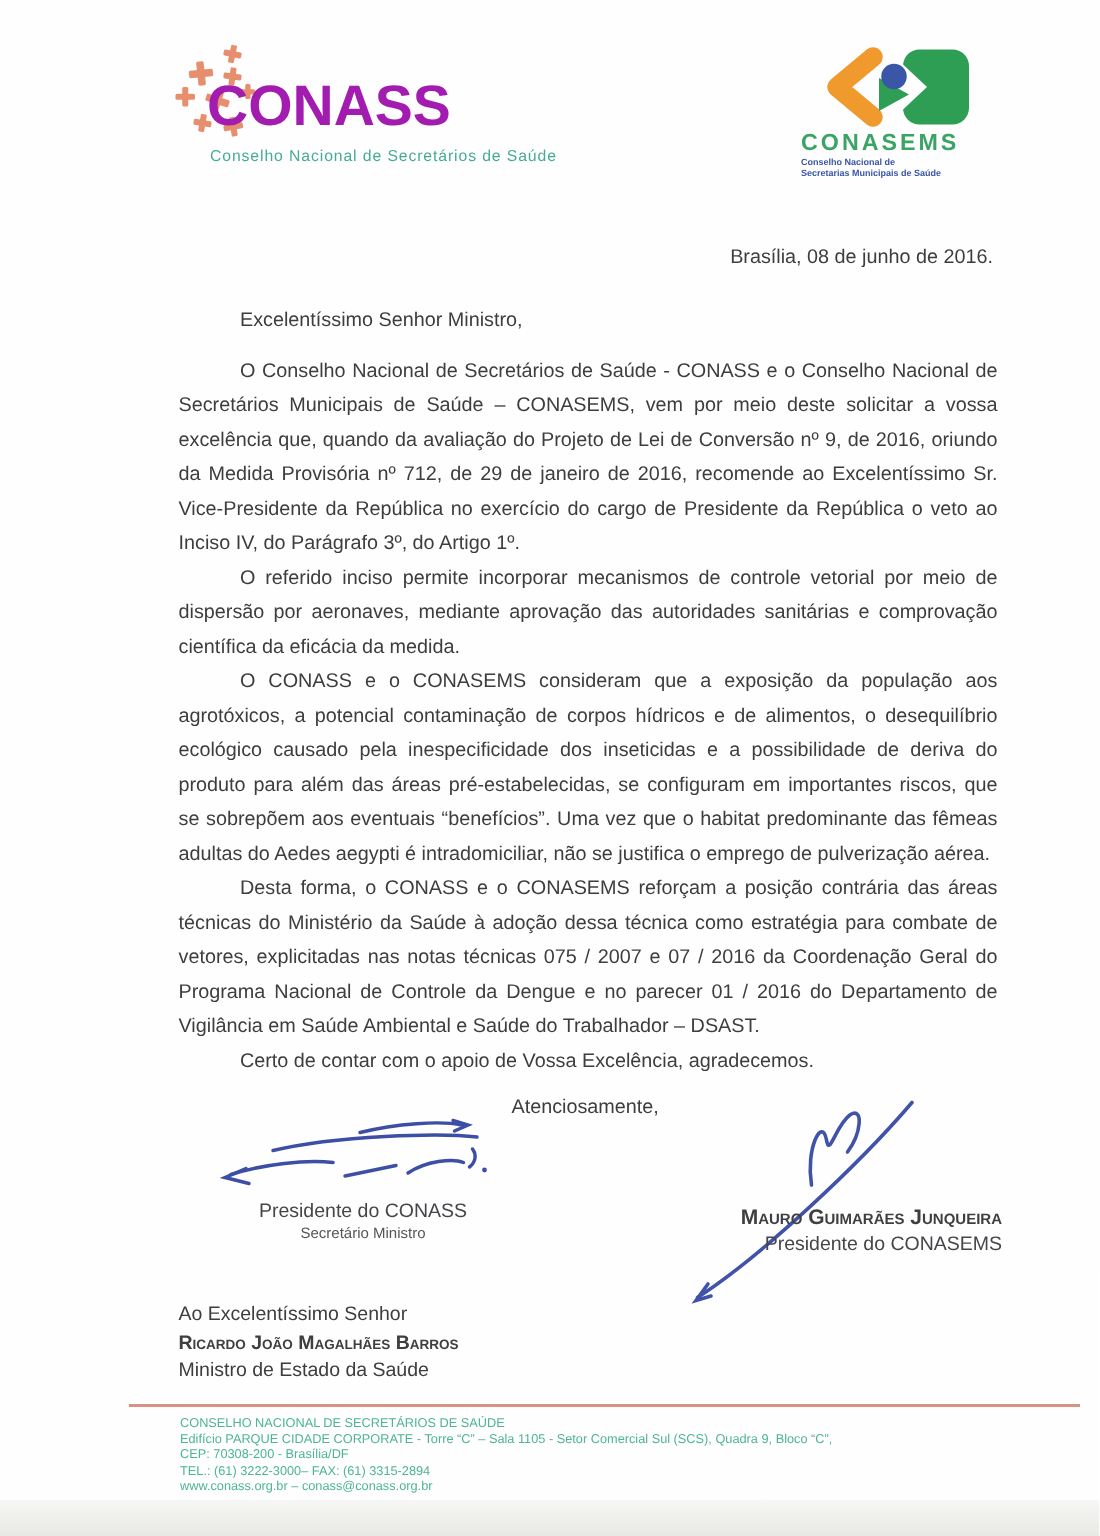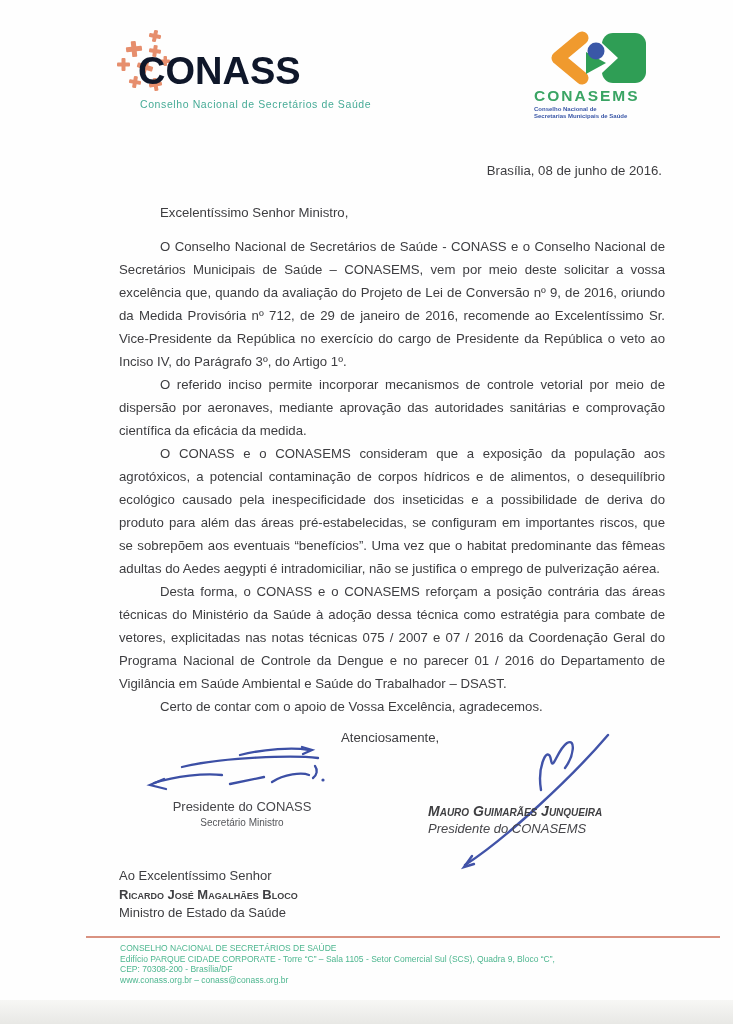--- a/index.html
+++ b/index.html
@@ -10,21 +10,21 @@
     overflow:hidden;
     font-family:"Liberation Sans", sans-serif;
     color:#3d3d40;
   }
   
   .conass-logo{position:absolute;left:116px;top:28px;width:220px;height:88px;}
   .conass-crosses{position:absolute;left:0;top:0;}
   .conass-name{
     position:absolute;left:22px;top:24px;
     font-size:38px;font-weight:800;letter-spacing:0px;
-    color:#0f172a;line-height:38px;
+    color:#a21caf;line-height:38px;
   }
   .conass-tagline{
     position:absolute;left:24px;top:70px;white-space:nowrap;
     font-size:10.5px;letter-spacing:0.6px;color:#46ab96;
   }
   .conasems-logo{position:absolute;left:534px;top:30px;width:136px;height:86px;text-align:left;}
   .conasems-mark{display:block;margin-left:10px;}
   .conasems-name{
     font-size:15.5px;font-weight:800;letter-spacing:2px;
     color:#3aa464;line-height:16px;margin-top:2px;
@@ -44,21 +44,21 @@
   .letter-body{
     position:absolute;left:119px;top:201px;width:546px;
     font-size:13.2px;line-height:23px;text-align:justify;
   }
   .salutation{text-indent:41px;margin:0 0 11px 0;text-align:left;}
   .letter-body p{margin:0;text-indent:41px;}
   .closing{margin-top:8px;text-indent:222px;text-align:left;}
   
   .sig-row{position:absolute;top:744px;left:0;width:733px;}
   .sig-col-left{position:absolute;left:122px;width:240px;text-align:center;}
-  .sig-col-right{position:absolute;left:428px;width:240px;text-align:left;padding-top:58px;font-style:italic;}
+  .sig-col-right{position:absolute;left:428px;width:240px;text-align:right;padding-top:58px;}
   .left-sig-svg{display:block;margin:0 auto;}
   .right-sig-svg{position:absolute;left:445px;top:-12px;pointer-events:none;}
   .sig-name{
     font-variant:small-caps;font-weight:700;font-size:14px;color:#3f3f42;line-height:18px;
   }
   .sig-role{font-size:13px;color:#46464a;line-height:18px;}
   .sig-name2{font-size:12.5px;color:#55565a;line-height:17px;margin-top:2px;}
   .sig-role2{font-size:10px;color:#55565a;line-height:13px;}
   
   .addressee{position:absolute;left:119px;top:867px;font-size:13px;line-height:18.5px;}
@@ -171,26 +171,27 @@
     </svg>
 
     <div class="sig-col-right">
       <div class="sig-name">Mauro Guimarães Junqueira</div>
       <div class="sig-role">Presidente do CONASEMS</div>
     </div>
   </div>
 
   <div class="addressee">
     <div>Ao Excelentíssimo Senhor</div>
-    <div class="addressee-name">Ricardo José Magalhães Bloco</div>
+    <div class="addressee-name">Ricardo João Magalhães Barros</div>
     <div>Ministro de Estado da Saúde</div>
   </div>
 
   <div class="footer-rule"></div>
   <div class="footer-block">
     <div>CONSELHO NACIONAL DE SECRETÁRIOS DE SAÚDE</div>
     <div>Edifício PARQUE CIDADE CORPORATE - Torre “C” – Sala 1105 - Setor Comercial Sul (SCS), Quadra 9, Bloco “C”,</div>
     <div>CEP: 70308-200 - Brasília/DF</div>
+    <div>TEL.: (61) 3222-3000– FAX: (61) 3315-2894</div>
     <div>www.conass.org.br – conass@conass.org.br</div>
   </div>
 
   <div class="scan-bottom"></div>
 </div>
 
 </body></html>

